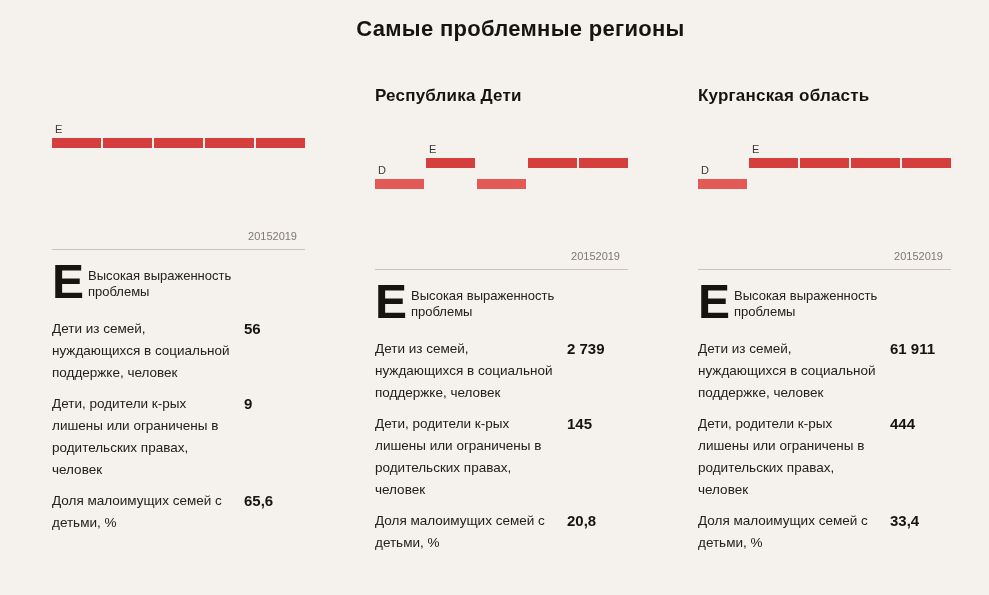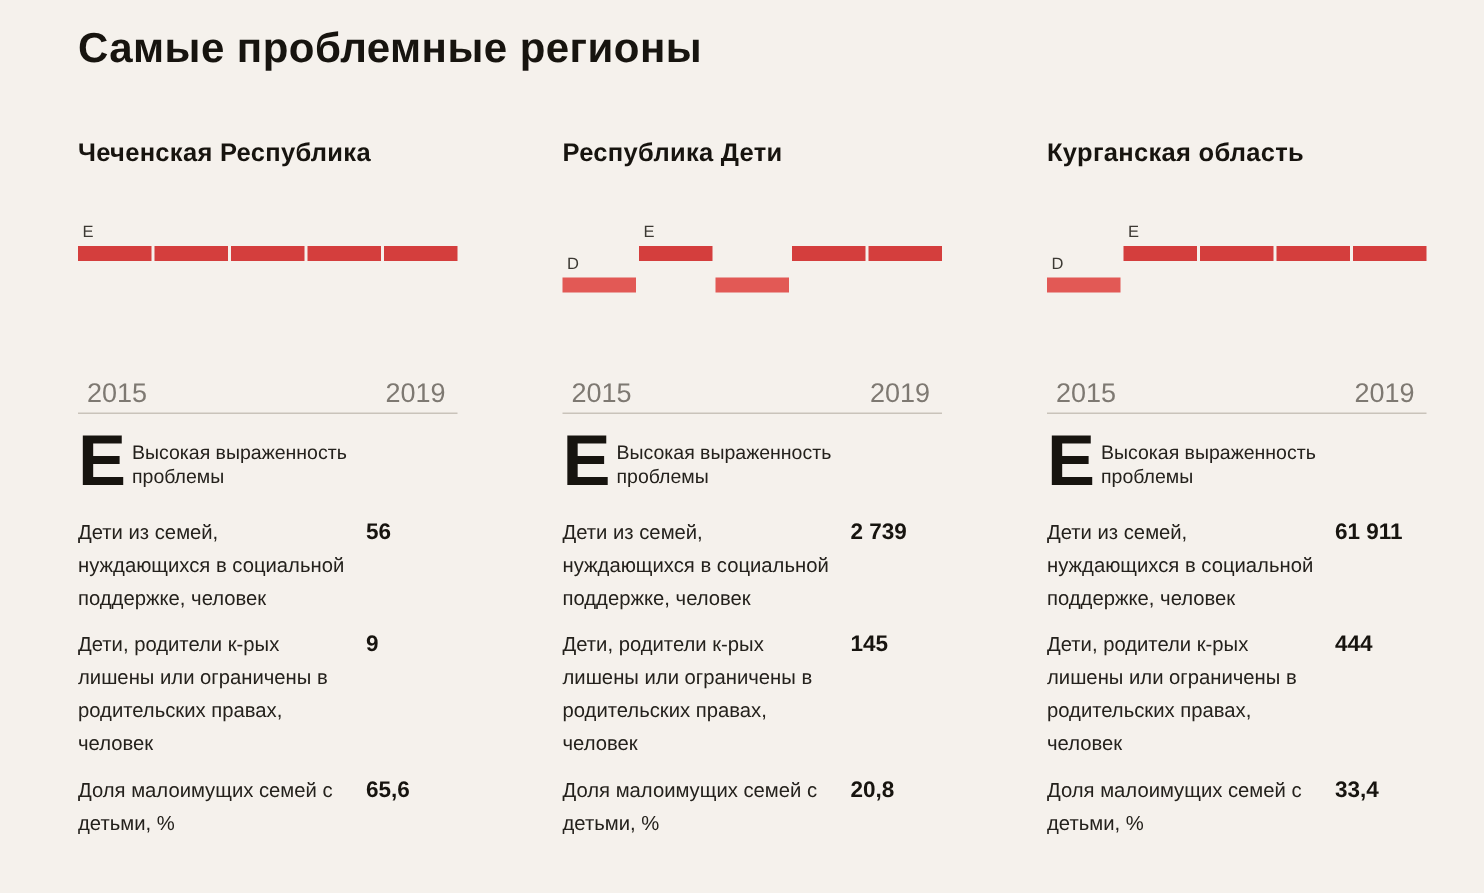--- a/index.html
+++ b/index.html
@@ -10,24 +10,25 @@
     color: var(--text, #17140f);
     overflow: hidden;
   }
   .page {
     box-sizing: border-box;
     width: 989px; height: 595px;
     padding: 16px 0 0 52px;
   }
   h1.title {
     margin: 0;
-    font-size: 28px;
+    font-size: 22px;
     font-weight: bold;
     letter-spacing: 0.3px;
     color: var(--text, #17140f);
+    text-align: center;
   }
   .columns {
     display: flex;
     gap: 70px;
     margin-top: 44px;
   }
   .col { width: 253px; flex: 0 0 253px; }
   h2.region {
     margin: 0;
     font-size: 17px;
@@ -47,24 +48,24 @@
     width: 49px;
   }
   .grade-label {
     position: absolute;
     font-size: 11px;
     line-height: 11px;
     color: #3c3933;
   }
   .axis-years {
     display: flex;
-    justify-content: space-between;
+    justify-content: flex-end;
     margin-top: 60px;
     padding: 0 8px 0 6px;
-    font-size: 18px;
+    font-size: 11px;
     line-height: 15px;
     color: var(--muted, #7e7972);
   }
   .axis-line {
     height: 1px;
     background: var(--axis-line, #c9c3ba);
     margin-top: 5px;
   }
   .legend {
     display: flex;
@@ -110,21 +111,20 @@
 </style>
 </head>
 <body>
 
 <div class="page">
   <h1 class="title">Самые проблемные регионы</h1>
 
   <div class="columns">
 
     <section class="col">
-      <h2 class="region">Чеченская Республика</h2>
       <div class="chart">
           <div class="bar-seg" style="left: 0px; top: 17px; background: rgb(212, 62, 61);"></div>
           <span class="grade-label" style="left: 3px; top: 3px;">E</span>
           <div class="bar-seg" style="left: 51px; top: 17px; background: rgb(212, 62, 61);"></div>
           <div class="bar-seg" style="left: 102px; top: 17px; background: rgb(212, 62, 61);"></div>
           <div class="bar-seg" style="left: 153px; top: 17px; background: rgb(212, 62, 61);"></div>
           <div class="bar-seg" style="left: 204px; top: 17px; background: rgb(212, 62, 61);"></div>
         </div>
       <div class="axis-years">
         <span>2015</span>

